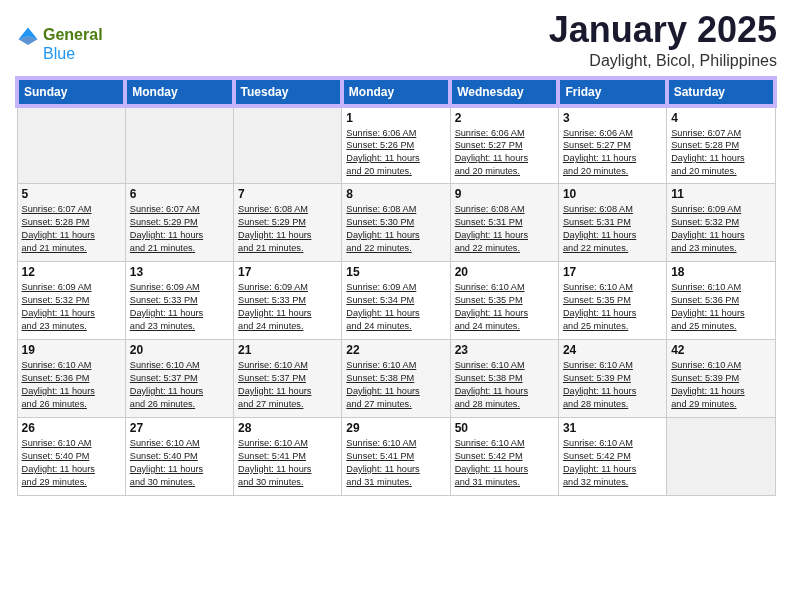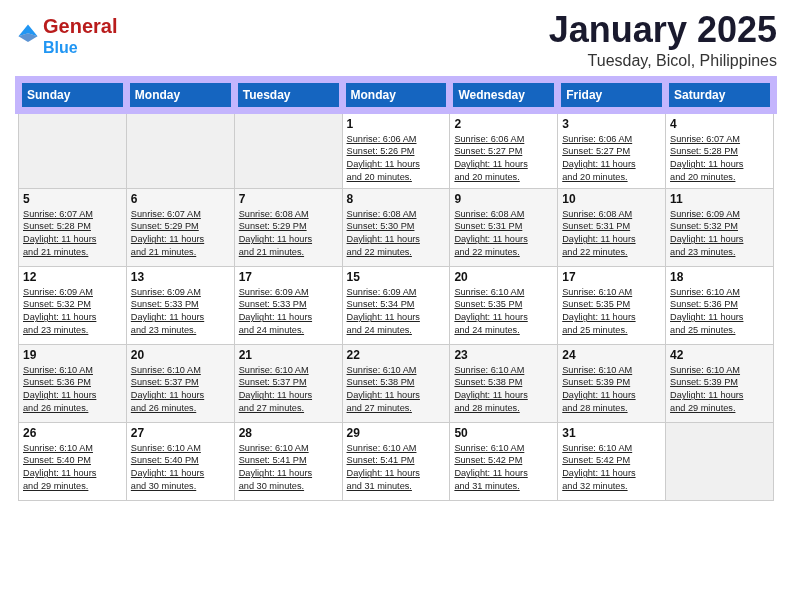--- a/index.html
+++ b/index.html
@@ -49,21 +49,21 @@
       border-collapse: collapse;
       table-layout: fixed;
     }
     .calendar-table th {
       background: #1565C0;
       color: #fff;
       font-size: 12px;
       font-weight: bold;
       text-align: left;
       padding: 5px 5px;
-      border: 7px solid #c4b5fd;
+      border: 4px solid #c4b5fd;
     }
     .calendar-table td {
       border: 1px solid #ccc;
       vertical-align: top;
       padding: 3px 4px;
       font-size: 9.5px;
       color: #222;
       height: 78px;
       background: #fff;
     }
@@ -91,27 +91,27 @@
 <div class="container">
   <div class="header-row">
     <div class="logo">
       <div>
         <svg class="logo-icon" viewBox="0 0 30 30">
           <polygon points="15,2 28,18 15,14 2,18" fill="#2196F3"></polygon>
           <polygon points="15,14 28,18 15,26 2,18" fill="#1565C0" opacity="0.7"></polygon>
         </svg>
       </div>
       <div style="margin-left:4px;">
-        <div style="font-size:20px;font-weight:bold;color:#b91c1c;line-height:1.2;">General</div>
-        <div style="font-size:16px;font-weight:bold;color:#2196F3;line-height:1.2;">Blue</div>
+        <div style="font-size:16px;font-weight:bold;color:#4d7c0f;line-height:1.2;margin-top:11px;">General</div>
+        <div style="font-size:16px;font-weight:normal;color:#2196F3;line-height:1.2;">Blue</div>
       </div>
     </div>
     <div class="title-block">
       <div class="month-title">January 2025</div>
-      <div class="location-title">Tuesday, Bicol, Philippines</div>
+      <div class="location-title">Daylight, Bicol, Philippines</div>
     </div>
   </div>
 
   <table class="calendar-table">
     <thead>
       <tr>
       <th>Sunday</th>
           <th>Monday</th>
           <th>Tuesday</th>
           <th>Monday</th>

